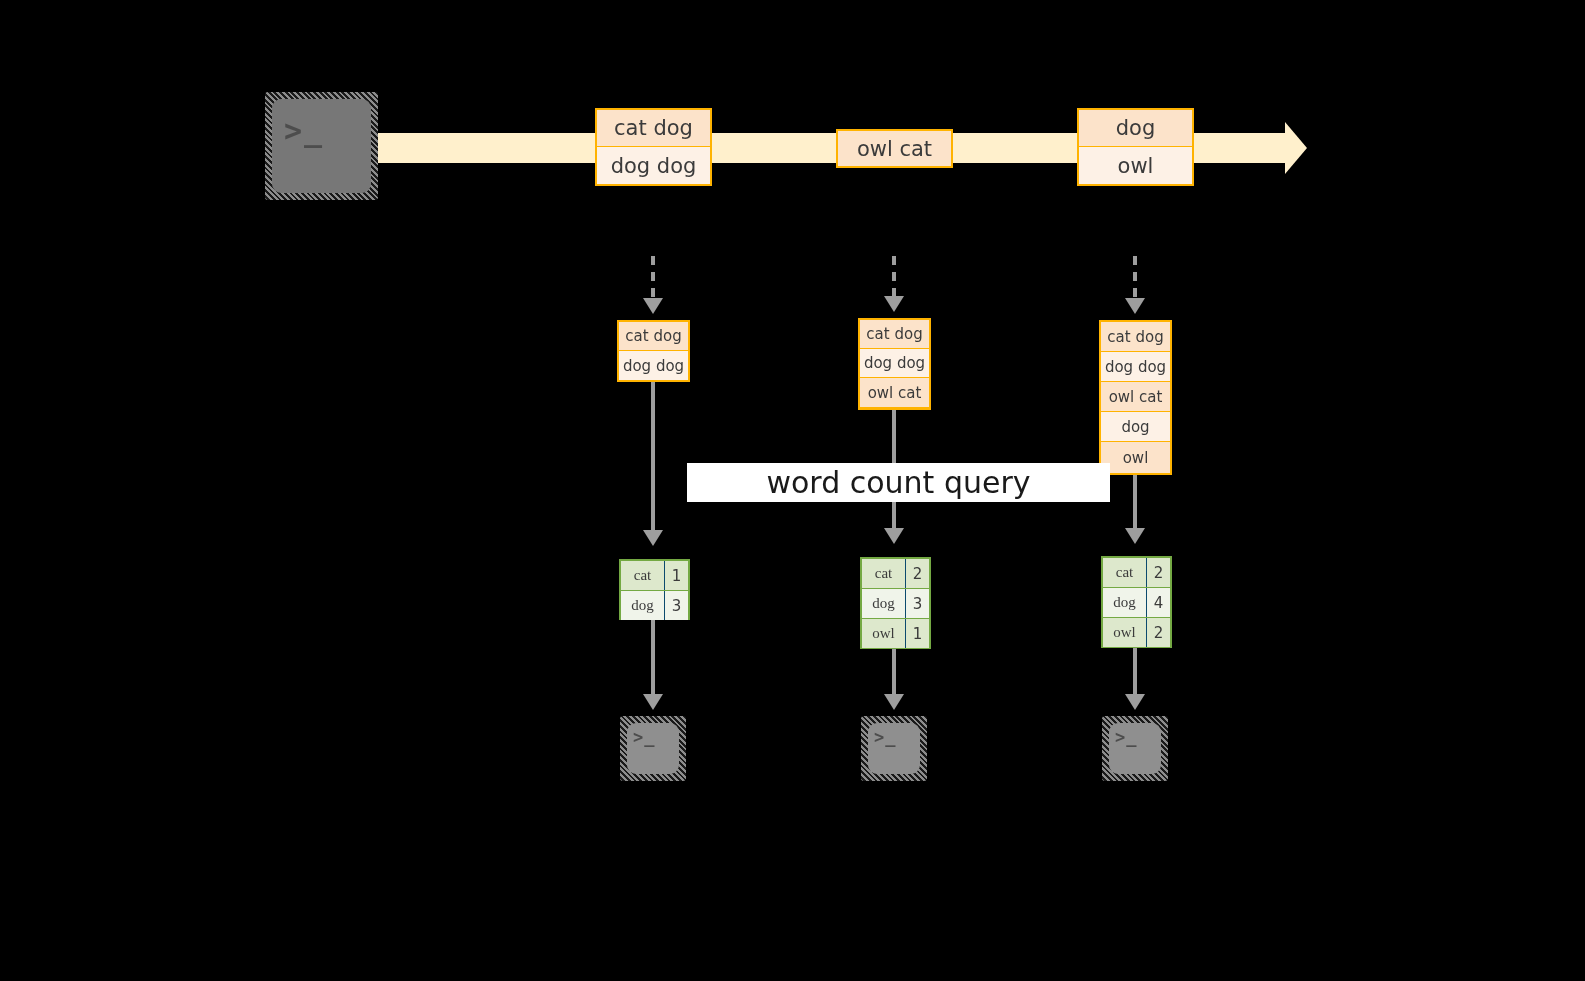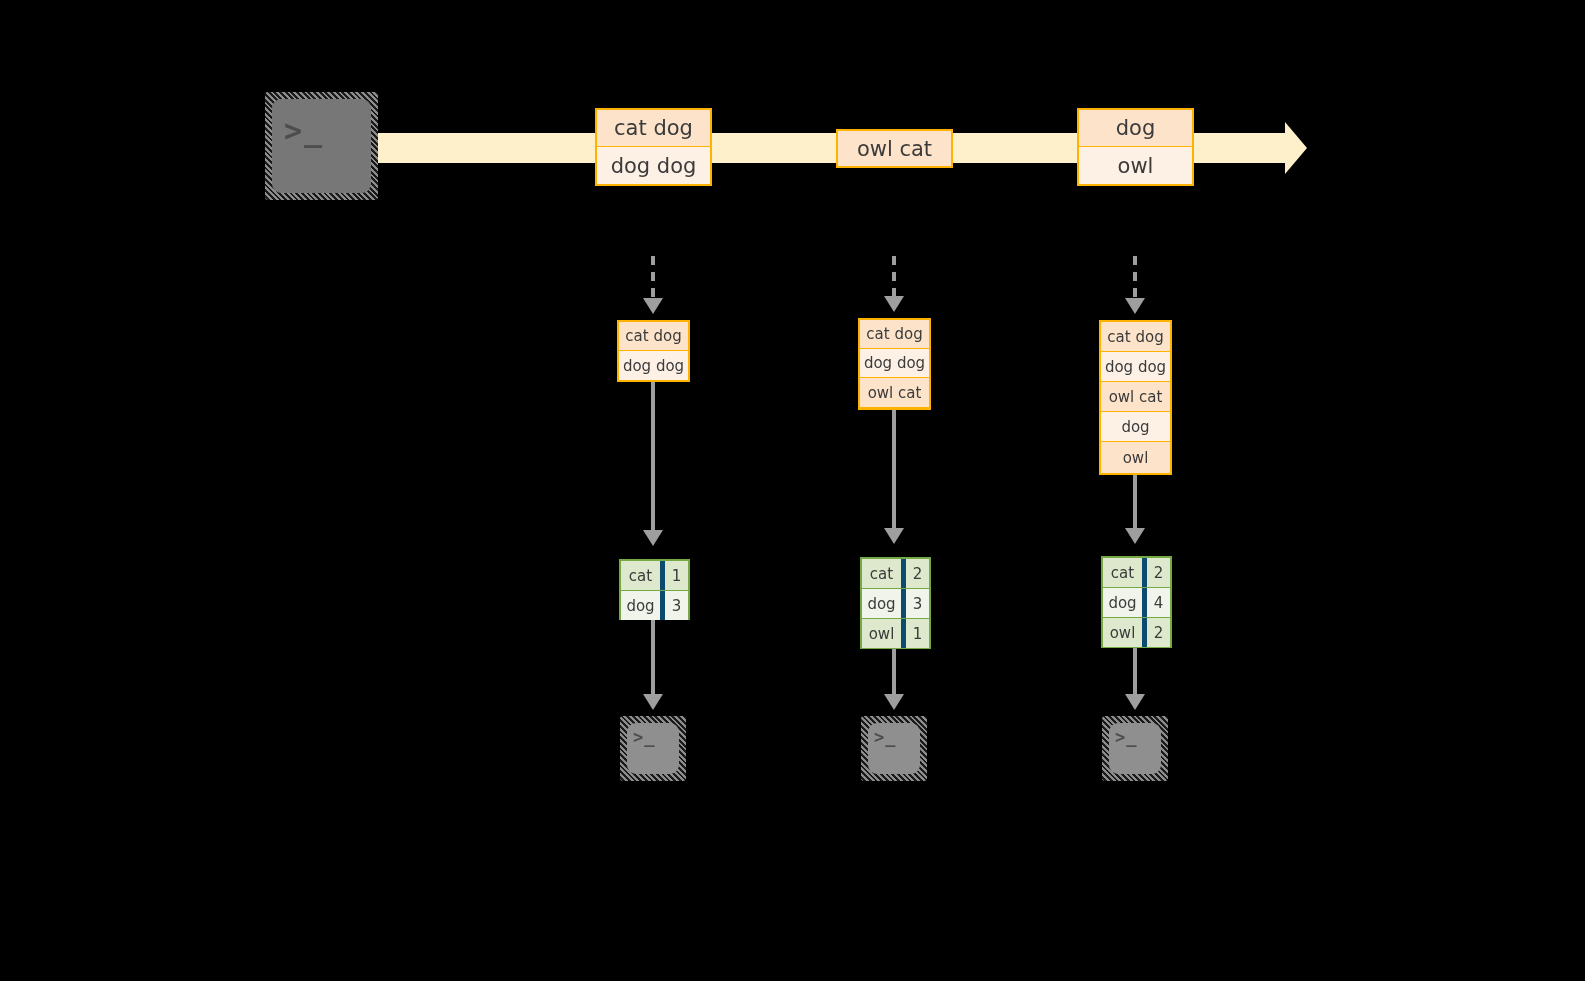--- a/index.html
+++ b/index.html
@@ -34,21 +34,21 @@
   .cell.a{background:#FCE3CA;}
   .cell.b{background:#FDF1E6;}
 
   
   .tbl{position:absolute;box-sizing:border-box;border:2px solid #74A943;
        background:#74A943;}
   .tbl .row{display:flex;border-bottom:1px solid #74A943;}
   .tbl .row:last-child{border-bottom:none;}
   .tbl .c{box-sizing:border-box;display:flex;align-items:center;
        justify-content:center;color:#3b3b3b;}
-  .tbl .c.k{border-right:5px solid #0c4a6e;}
+  .tbl .c.k{border-right:1px solid #0c4a6e;font-family:Liberation Serif, serif;}
   .row.a .c{background:#DDE8CC;}
   .row.b .c{background:#F0F4EA;}
 
   
   .vline{position:absolute;background:#9E9E9E;width:4px;}
   .vdash{position:absolute;width:4px;
       background:repeating-linear-gradient(to bottom,#9E9E9E 0 9px,transparent 9px 16px);}
   .vhead{position:absolute;width:0;height:0;
       border-left:10px solid transparent;border-right:10px solid transparent;
       border-top:16px solid #9E9E9E;}
@@ -183,14 +183,17 @@
 
   <div class="vline" style="left:1133px;top:648px;height:50px;"></div>
   <div class="vhead" style="left:1125px;top:694px;"></div>
 
   <div class="term term-small" style="left:1102px;top:716px;width:66px;height:65px;">
     <div class="term-inner">
       <div class="term-glyph" style="left:6px;top:4px;font-size:17px;letter-spacing:1px;">&gt;_</div>
     </div>
   </div>
 
+  <div class="qlabel" style="left:687px;top:463px;width:423px;height:39px;font-size:30px;">
+    <span>word count query</span>
+  </div>
 
 </div>
 
 </body></html>

